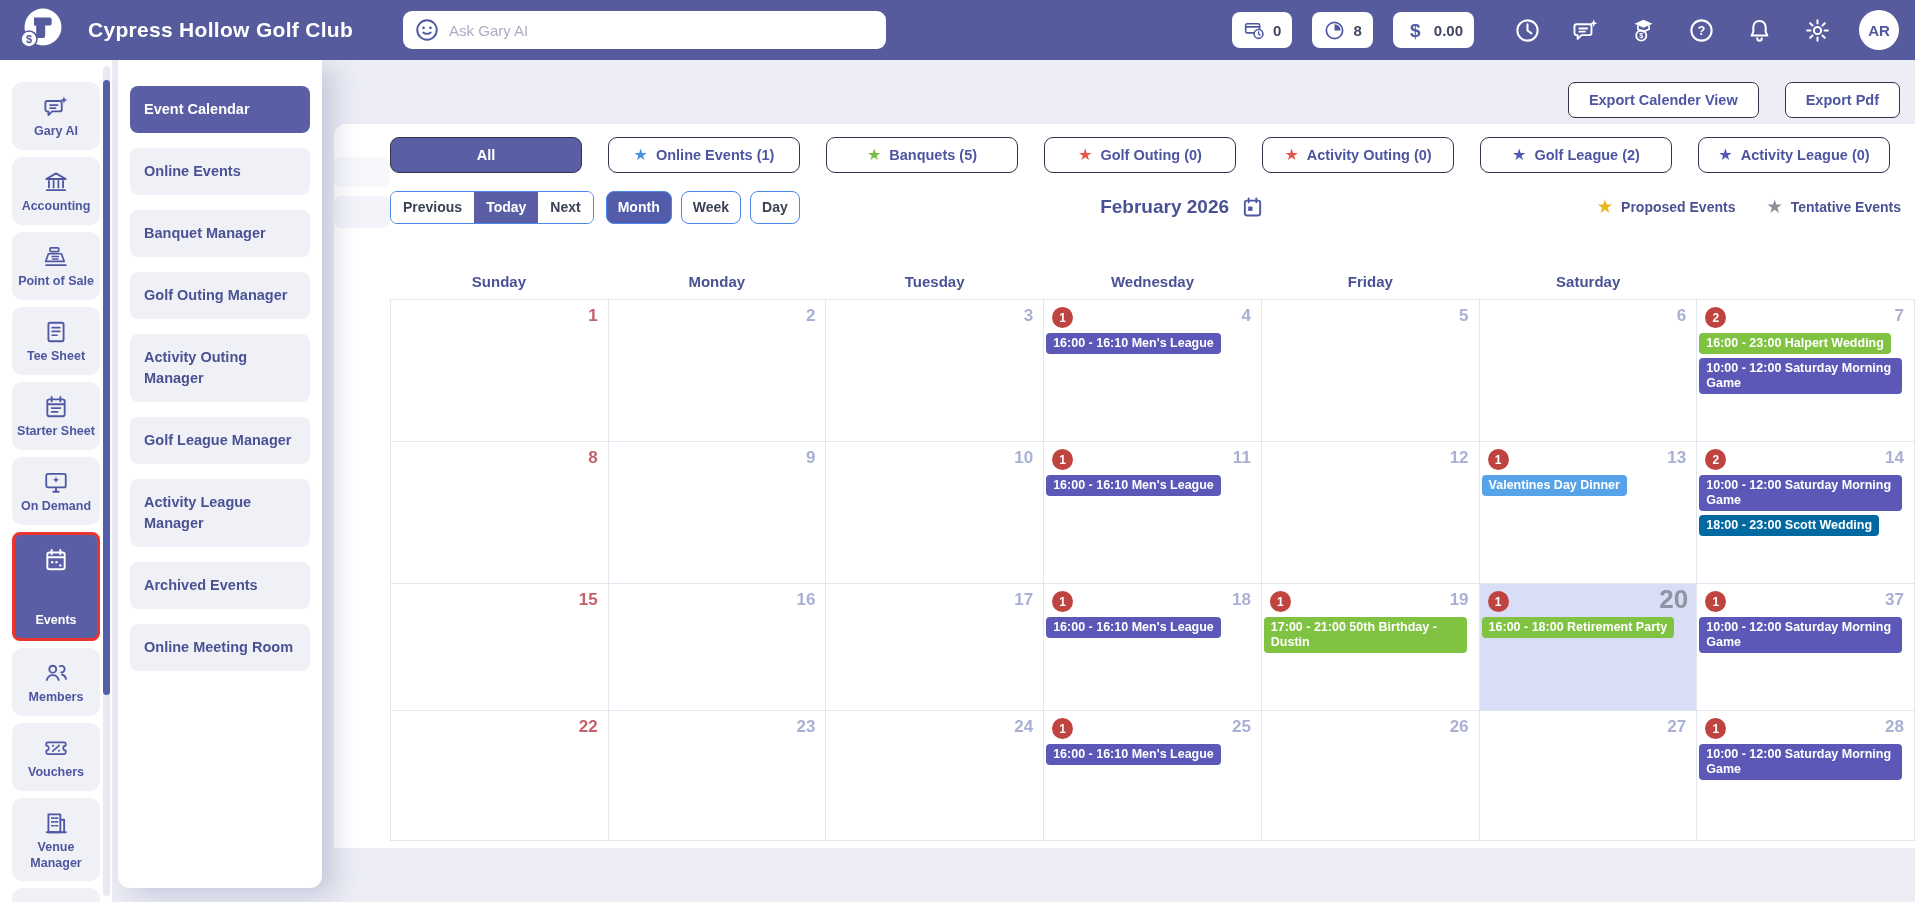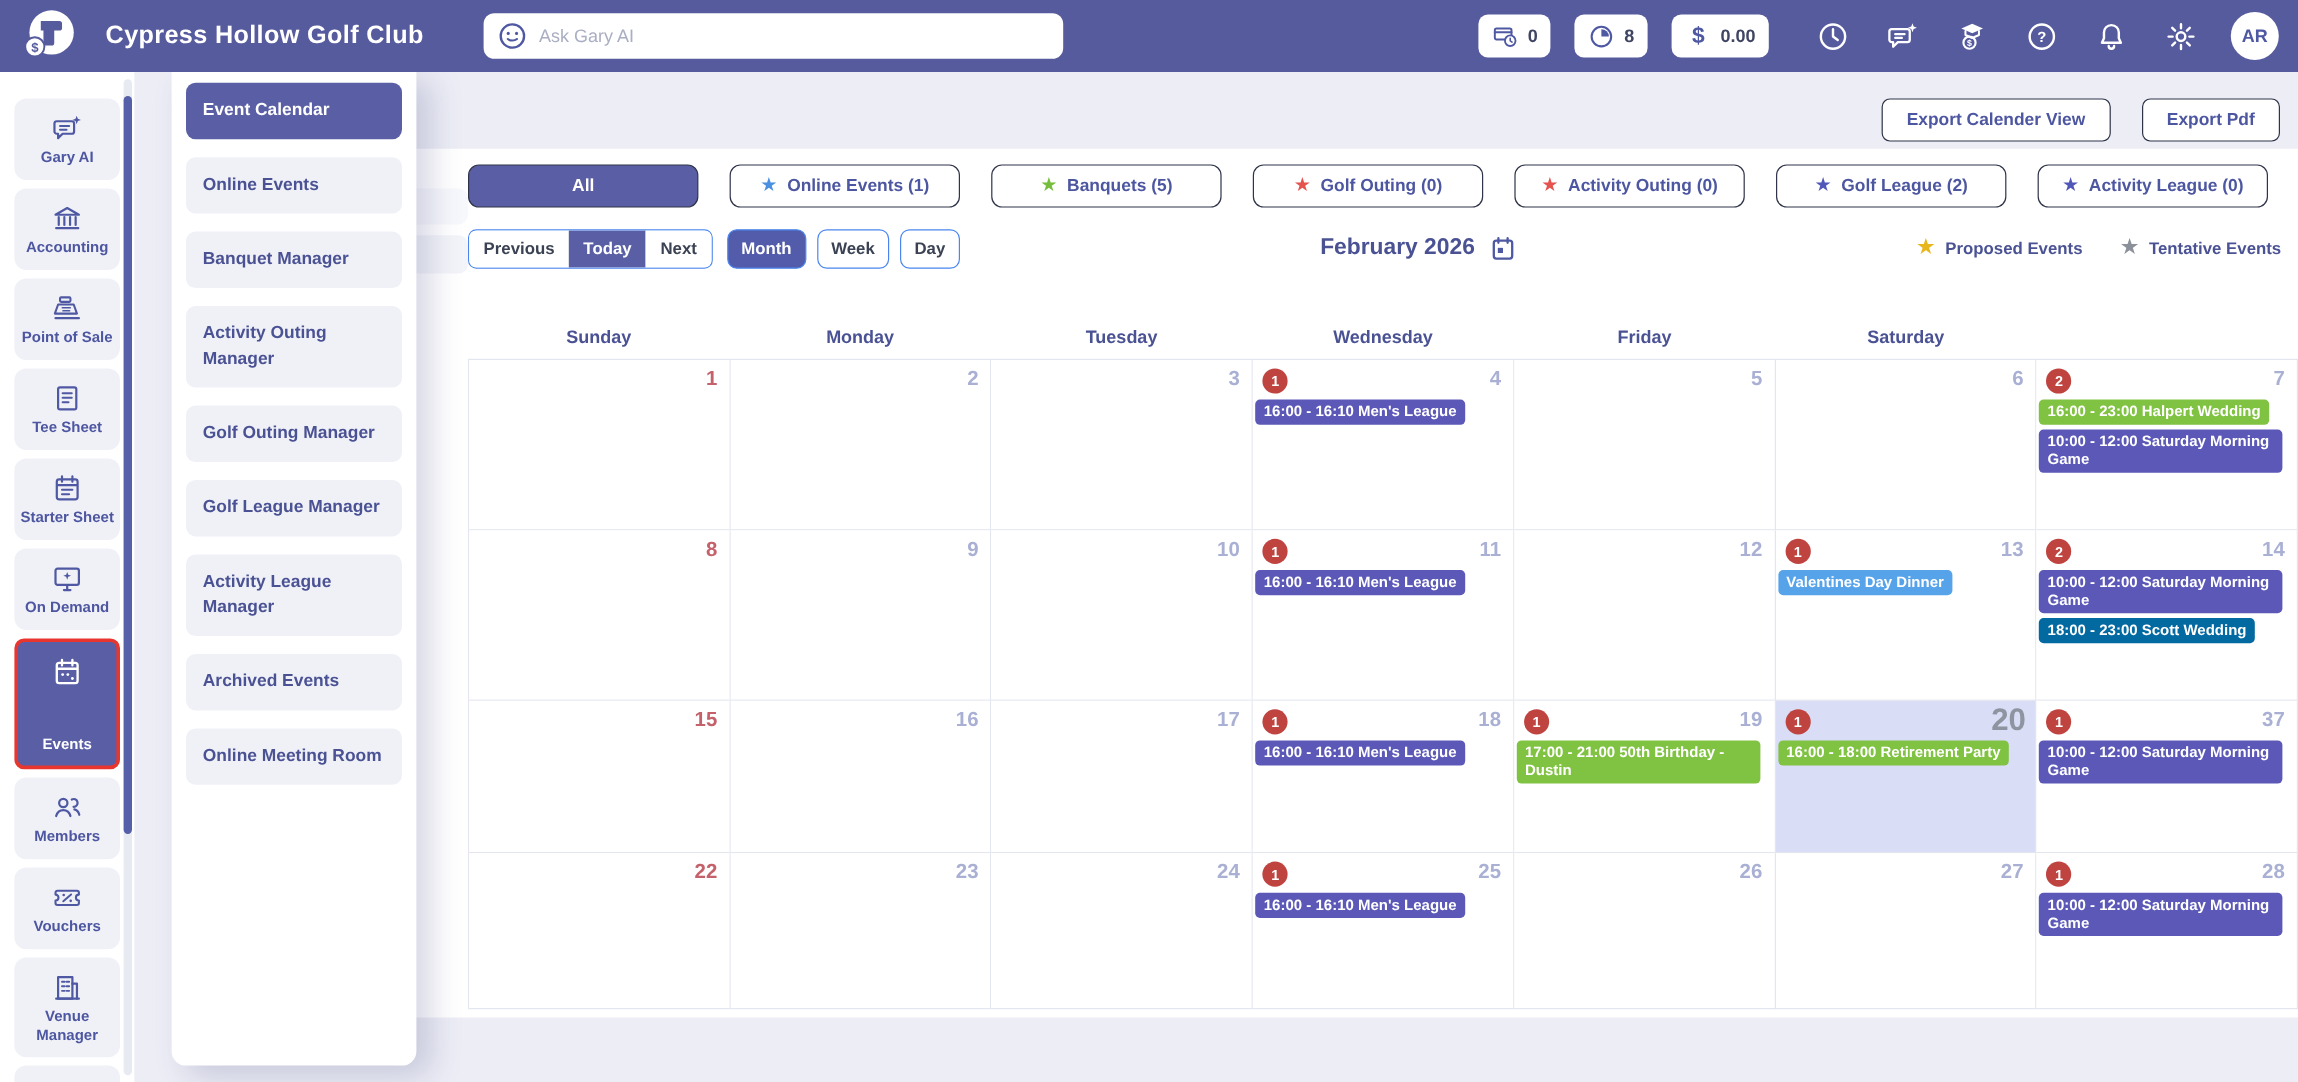--- a/index.html
+++ b/index.html
@@ -47,21 +47,21 @@
   .side-ic{ width:26px; height:26px; display:block; }
   .side-ic svg{ width:26px; height:26px; }
   .side-label{ font-size:12.5px; font-weight:700; color:#4d56a0; text-align:center; line-height:1.28; }
   .side-item.sel .side-label{ color:#fff;margin-top:36px; }
   .sb-track{ position:absolute; right:2px; top:6px; bottom:6px; width:7px; background:#e8eaf2; border-radius:4px; }
   .sb-thumb{ position:absolute; top:14px; width:7px; height:615px; background:#5560a8; border-radius:4px; }
 
   
   .flyout{ position:absolute; left:118px; top:60px; width:204px; height:828px; background:#fff;
     border-radius:0 0 12px 12px; box-shadow:12px 8px 26px rgba(70,75,130,.22); z-index:50;
-    padding:9px 12px 0;margin-left:25px; }
+    padding:26px 12px 0; }
   .fly-item{ background:var(--card); color:var(--indigo-text); font-weight:700; font-size:14.5px;
     padding:13px 14px; border-radius:8px; margin-bottom:15px; line-height:1.45; }
   .fly-item.sel{ background:var(--sel); color:#fff; }
 
   
   .export-row{ position:absolute; top:82px; right:15px; display:flex; gap:26px; z-index:5; }
   .export-btn{ height:36px; padding:0 20px; background:#fff; border:1.6px solid var(--chip-border);
     border-radius:7px; color:#4d56a0; font-weight:700; font-size:14.5px; font-family:inherit; }
 
   .panel{ position:absolute; left:334px; top:124px; right:0; height:724px; background:#fff;
@@ -288,22 +288,22 @@
     </div>
   <div class="sb-track" data-interactable="true">
     <div class="sb-thumb" data-interactable="true"></div>
   </div>
 </nav>
 
 <aside class="flyout" data-interactable="false">
     <div class="fly-item sel" data-interactable="true">Event Calendar</div>
     <div class="fly-item" data-interactable="true">Online Events</div>
     <div class="fly-item" data-interactable="true">Banquet Manager</div>
+    <div class="fly-item" data-interactable="true">Golf Outing Manager</div>
     <div class="fly-item" data-interactable="true">Activity Outing Manager</div>
-    <div class="fly-item" data-interactable="true">Golf Outing Manager</div>
     <div class="fly-item" data-interactable="true">Golf League Manager</div>
     <div class="fly-item" data-interactable="true">Activity League Manager</div>
     <div class="fly-item" data-interactable="true">Archived Events</div>
     <div class="fly-item" data-interactable="true">Online Meeting Room</div>
   </aside>
 
 <div class="export-row" data-interactable="false">
   <button class="export-btn" data-interactable="true">Export Calender View</button>
   <button class="export-btn" data-interactable="true">Export Pdf</button>
 </div>

